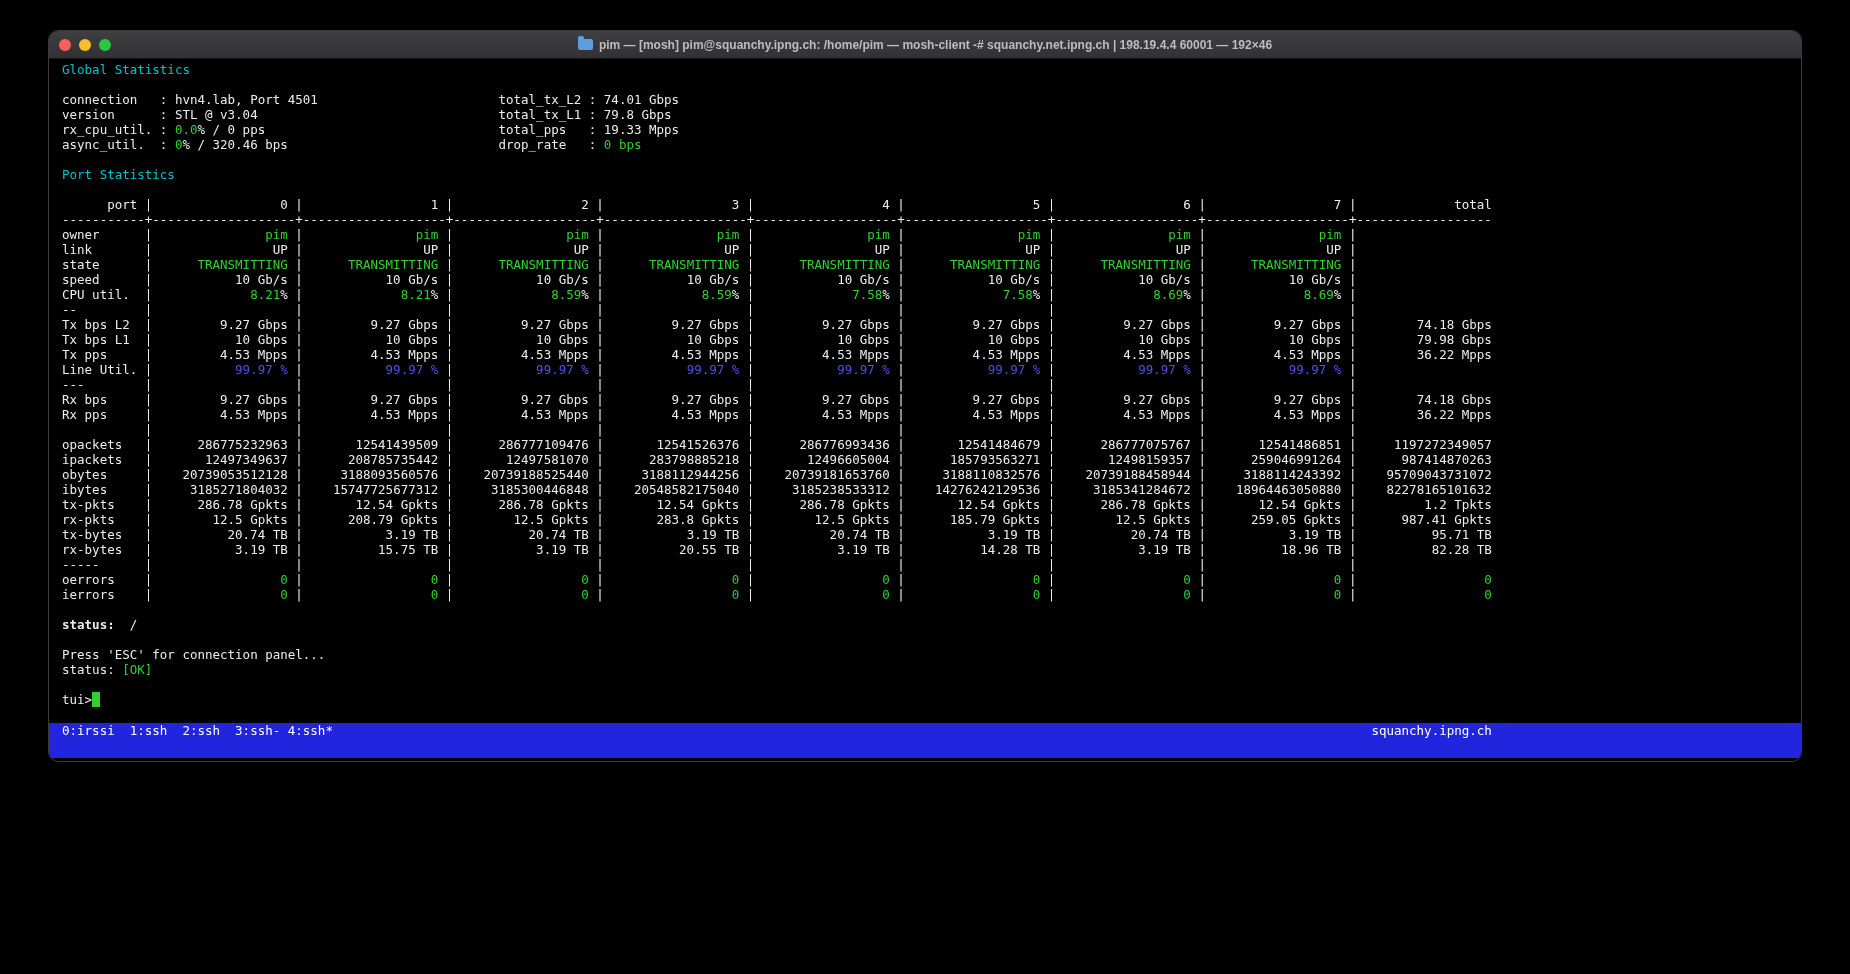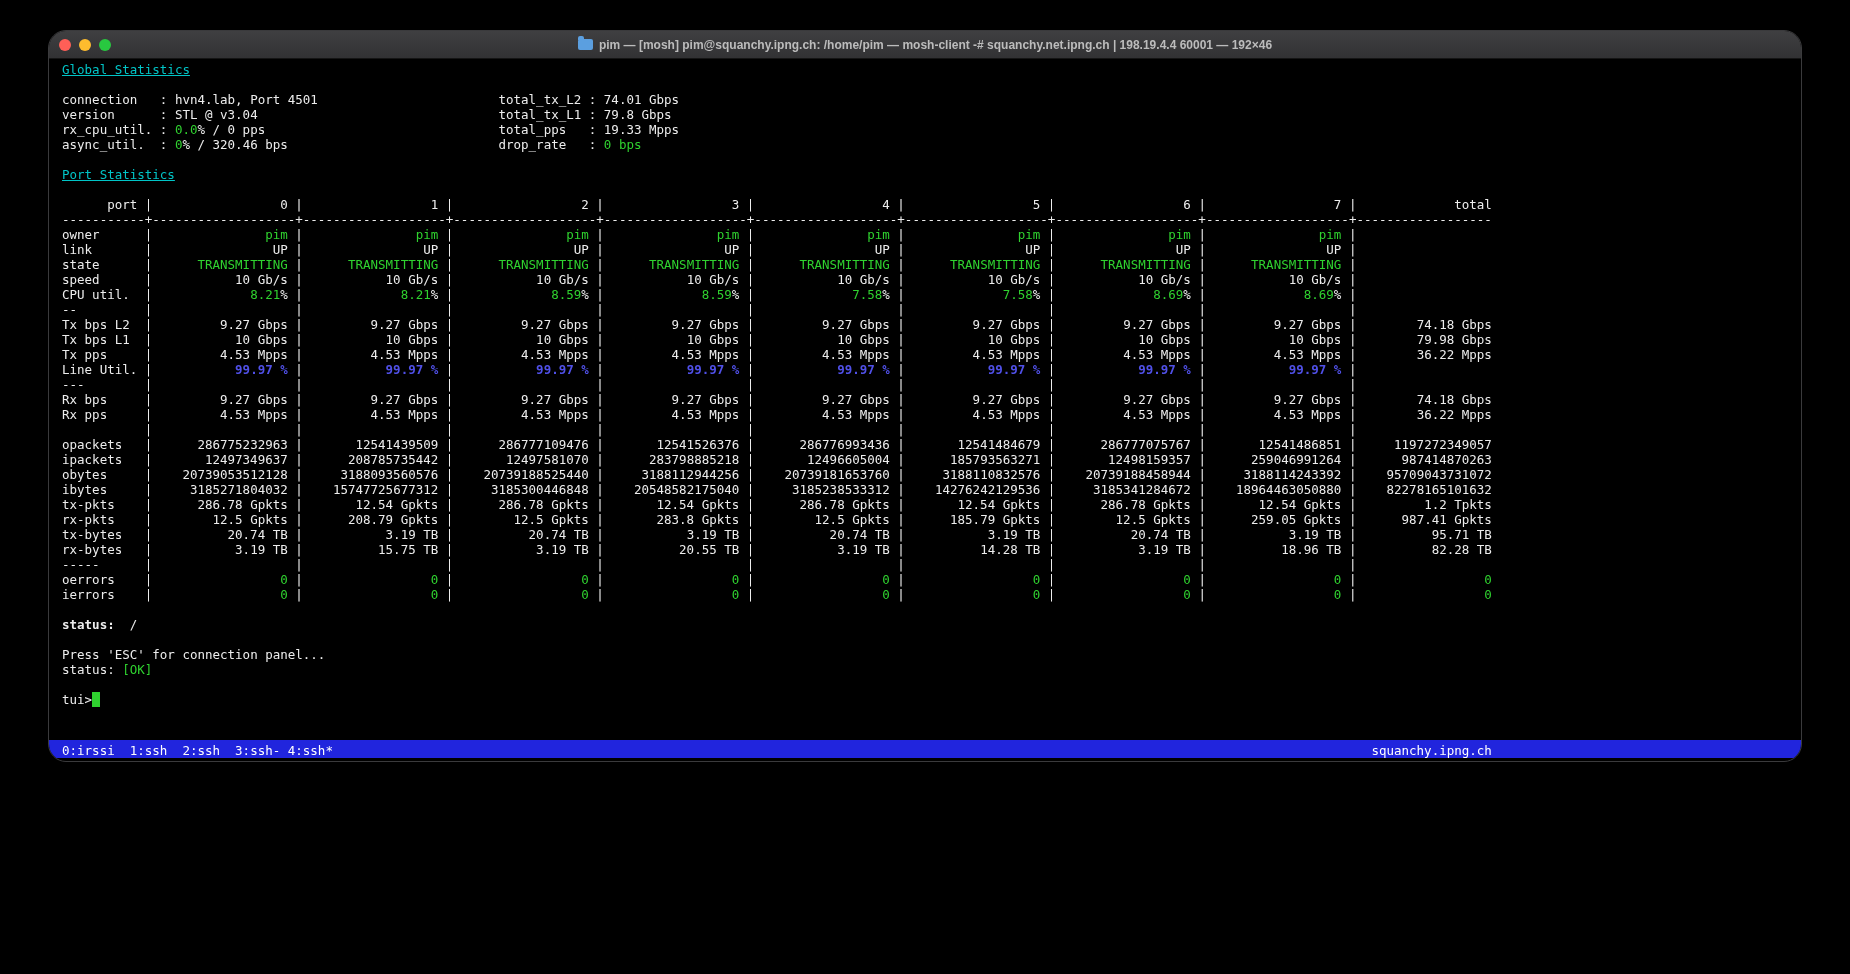--- a/index.html
+++ b/index.html
@@ -4,56 +4,56 @@
 <style>
   :root{
     --fg:#ededed; --green:#2fd22f; --cyan:#00c5c7; --blue:#5050e8;
     --red:#e0372c; --bar-bg:#2125dd; --bar-fg:#ffffff;
   }
   *{margin:0;padding:0;box-sizing:border-box}
   html,body{width:1850px;height:974px;background:#000;overflow:hidden}
   body{font-family:"DejaVu Sans Mono",monospace}
 
   .window{position:absolute;left:48px;top:30px;width:1754px;height:732px;
-    background:#000;border-radius:18px;border:1px solid #3a3a3c;
+    background:#000;border-radius:10px;border:1px solid #3a3a3c;
     box-shadow:0 25px 60px rgba(0,0,0,.7);overflow:hidden;display:flex;flex-direction:column}
 
   .titlebar{height:28px;flex:0 0 auto;background:linear-gradient(#3f3f41,#323234);
     border-bottom:1px solid #151515;display:flex;align-items:center;position:relative}
   .lights{display:flex;gap:8px;padding-left:10px;z-index:2}
   .light{width:12px;height:12px;border-radius:50%;display:inline-block}
   .light-red{background:#ff5f57}.light-yellow{background:#febc2e}.light-green{background:#28c840}
   .title{position:absolute;left:0;right:0;display:flex;justify-content:center;align-items:center;gap:6px;
     font-family:"Liberation Sans",sans-serif;font-size:12px;font-weight:600;color:#bcbcbc}
   .folder-icon{display:inline-block;width:15px;height:11px;background:#5b9fe0;border-radius:2px;position:relative;flex:0 0 auto}
   .folder-icon::before{content:"";position:absolute;top:-3px;left:0;width:6px;height:4px;background:#5b9fe0;border-radius:2px 2px 0 0}
 
   .screen{flex:1 1 auto;overflow:hidden;padding:3px 13px 0;font-size:12.5px;line-height:15px;color:var(--fg)}
   .line,.t-row{white-space:pre;min-height:15px}
-  .underline{text-decoration:underline}
+  .underline{}
 
   .c-fg{color:var(--fg)}
   .c-bold{color:var(--fg);font-weight:bold}
   .c-green{color:var(--green)}
   .c-green-bold{color:var(--green);font-weight:normal}
   .c-red{color:var(--red)}
-  .c-blue{color:var(--blue);font-weight:bold}
+  .c-blue{color:var(--blue);font-weight:normal}
   .c-cyan{color:var(--cyan)}
   .c-cursor{background:var(--green);color:var(--green)}
 
   .gs-left{display:inline-block;width:58ch}
   .gs-lbl{display:inline-block;width:13ch}
   .gs-rlbl{display:inline-block;width:12ch}
 
   .t-lbl{display:inline-block;width:10ch}
   .t-cell{display:inline-block;width:18ch;text-align:right}
   .t-center{text-align:right}
 
-  .tmux-bar{flex:0 0 auto;height:18px;margin-bottom:3px;background:var(--bar-bg);
-    display:flex;align-items:flex-end;font-size:12.5px;color:var(--bar-fg)}
+  .tmux-bar{flex:0 0 auto;height:35px;margin-bottom:3px;background:var(--bar-bg);
+    display:flex;align-items:flex-start;font-size:12.5px;color:var(--bar-fg)}
   .tmux-inner{display:flex;justify-content:space-between;width:calc(190ch + 13px);padding-left:13px;white-space:pre}
 </style>
 </head>
 <body>
 
 <div class="window">
   <div class="titlebar">
     <div class="lights">
         <span class="light light-red"></span>
         <span class="light light-yellow"></span>

